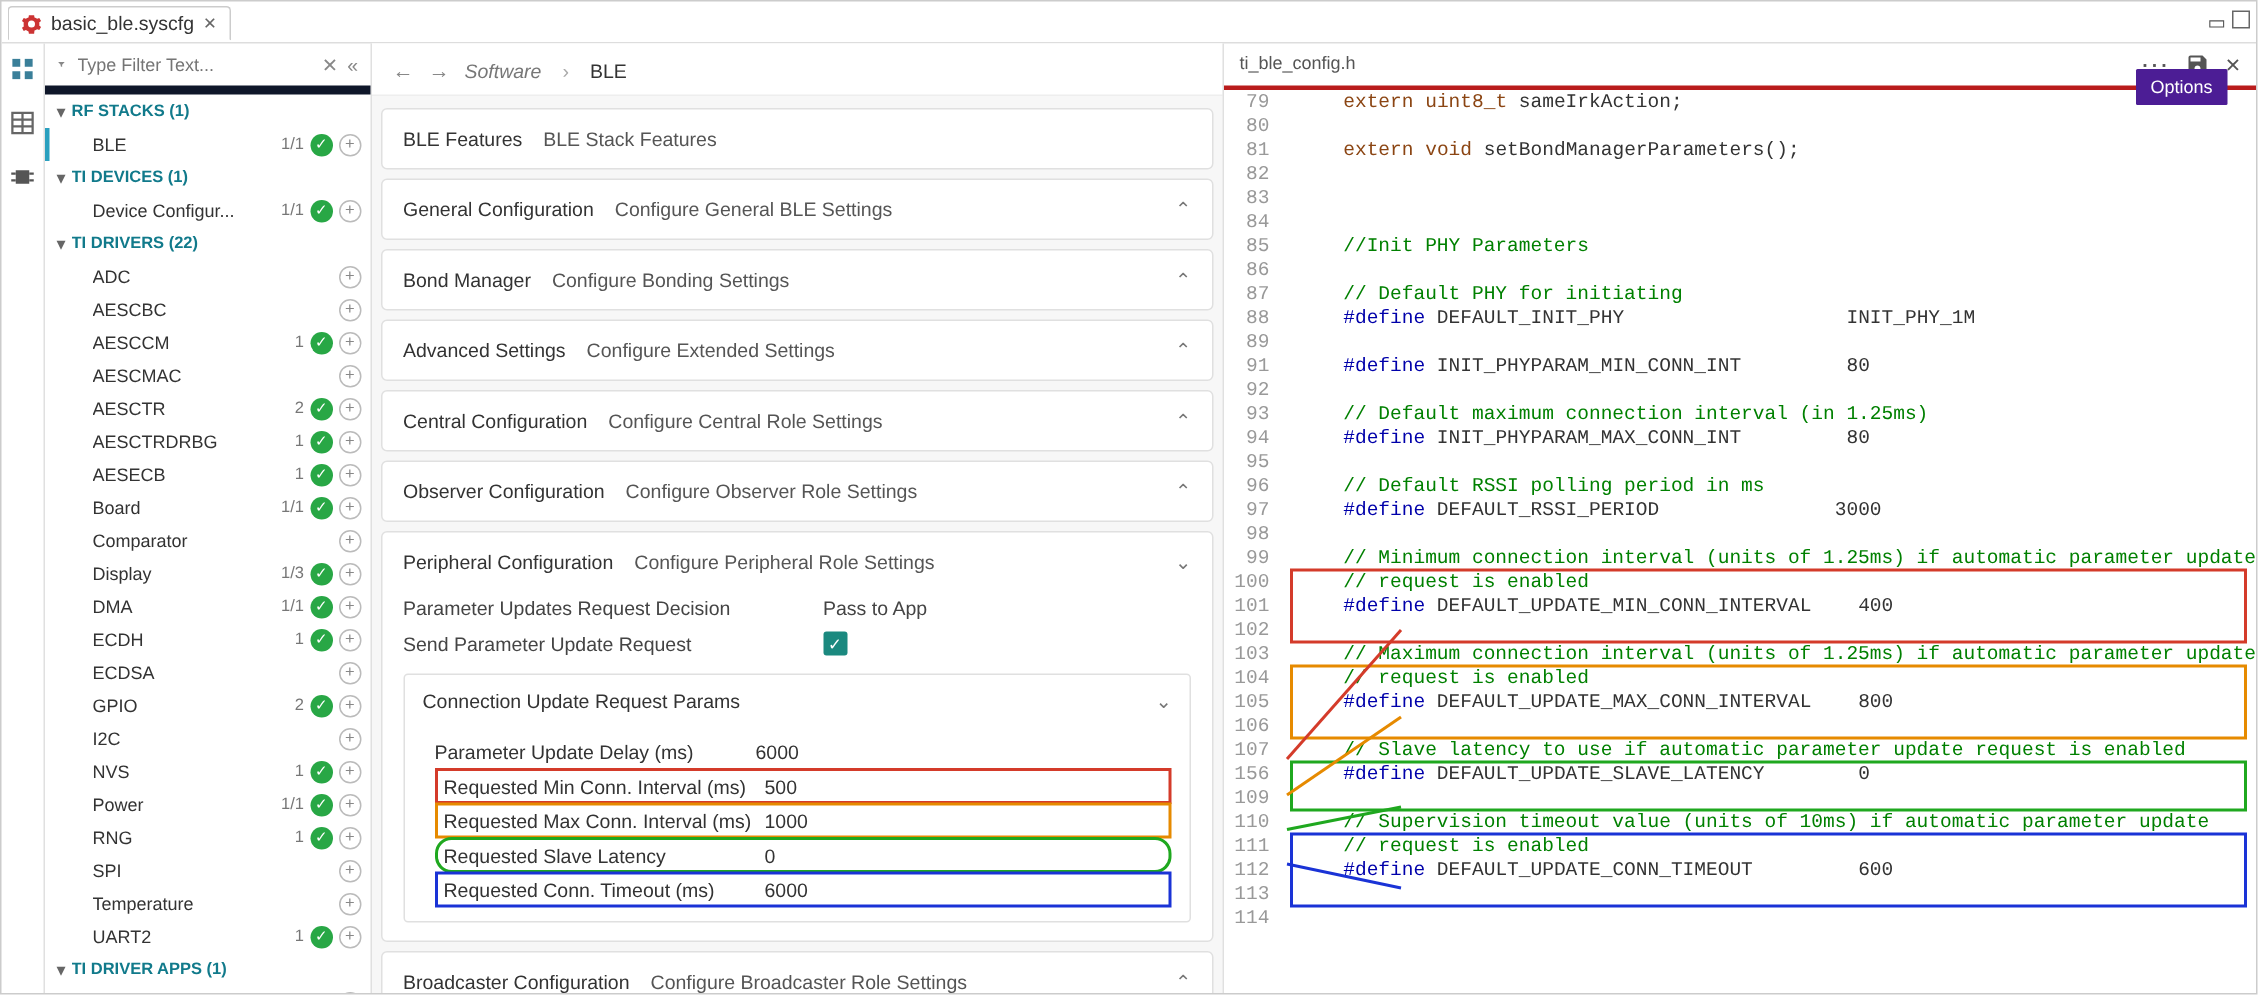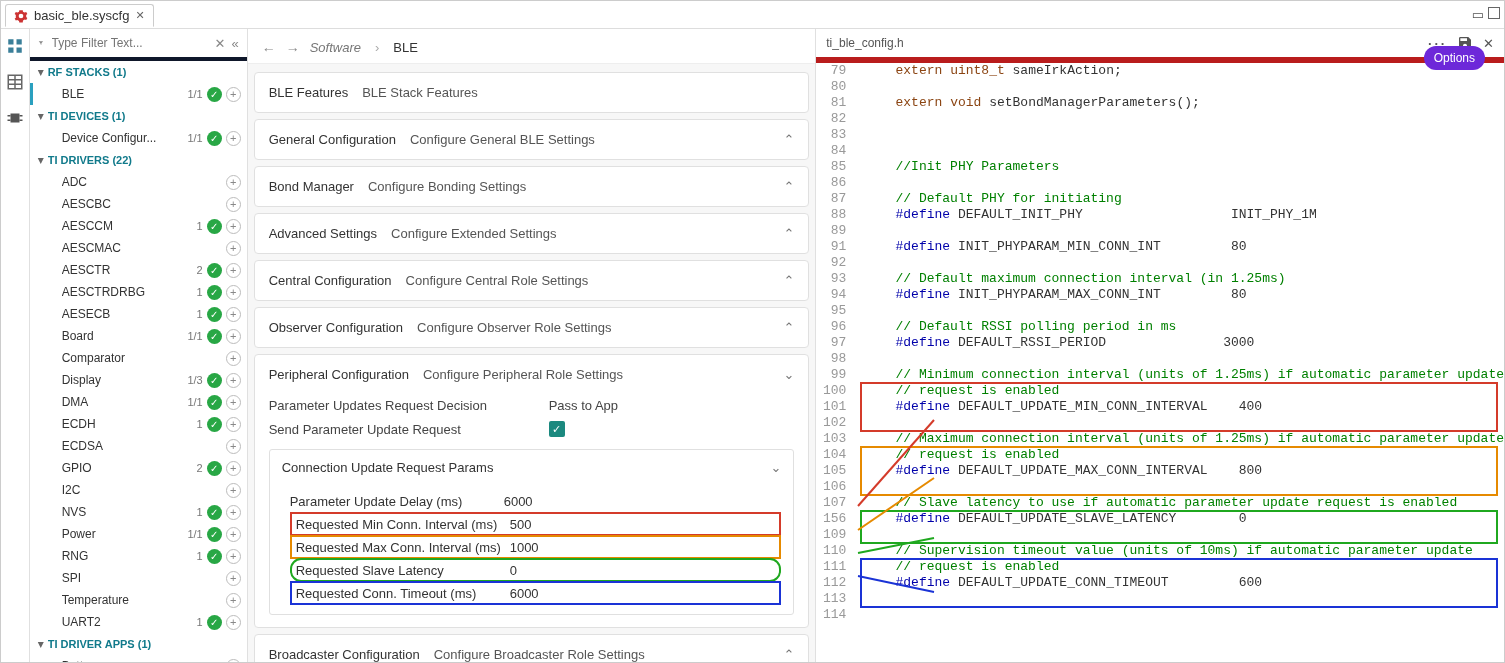--- a/index.html
+++ b/index.html
@@ -9,21 +9,21 @@
   .gear-red { width: 14px; height: 14px; }
   .tab-close { color: #666; font-size: 11px; }
   .window-btns { margin-left: auto; display: flex; gap: 6px; color: #555; }
   .square-icon { width: 12px; height: 12px; border: 1px solid #666; display:inline-block; }
 
   .main-area { display: flex; height: 635px; }
   .icon-rail { width: 32px; border-right: 1px solid #e0e0e0; display: flex; flex-direction: column; align-items: center; padding-top: 8px; gap: 18px; color: #555; }
   .icon-rail .ic { width:18px; height:18px; }
 
   .left-panel { width: 218px; border-right: 1px solid #e0e0e0; display: flex; flex-direction: column; }
-  .filter-row { display: flex; align-items: center; padding: 6px 8px; gap: 6px; border-bottom: 4px solid #0f172a; color: #888; justify-content: center; }
+  .filter-row { display: flex; align-items: center; padding: 6px 8px; gap: 6px; border-bottom: 6px solid #0f172a; color: #888; justify-content: center; }
   .filter-input { flex: 1; border: none; background: transparent; font-size: 12px; color: #999; outline: none; }
   .filter-x { color:#888; cursor:pointer;}
   .tree { flex: 1; overflow-y: auto; padding-bottom: 10px;}
   .tree-row { display: flex; align-items: center; padding: 2px 6px 2px 0; font-size: 12px; min-height: 22px; }
   .expand { width: 14px; text-align: center; color: #666; cursor: pointer; }
   .tree-label { flex: 1; white-space: nowrap; overflow: hidden; text-overflow: ellipsis; }
   .header-row .tree-label { color: #117a8b; font-weight: 600; font-size: 11px; }
   .count-txt { color: #777; font-size: 11px; margin-right: 4px; }
   .ok-circle { width: 15px; height: 15px; border-radius: 50%; background: #28a745; display: inline-flex; align-items: center; justify-content: center; color: #fff; font-size: 10px; margin-right: 4px;}
   .plus-circle { width: 15px; height: 15px; border-radius: 50%; border: 1px solid #bbb; color: #888; display: inline-flex; align-items: center; justify-content: center; font-size: 11px; }
@@ -51,24 +51,24 @@
   .sub-acc { border: 1px solid #e0e0e0; border-radius: 3px; margin-top: 8px;}
   .sub-acc-head { display: flex; align-items: center; padding: 10px 12px; cursor:pointer;}
   .sub-acc-head .acc-chev { margin-left:auto;}
   .sub-acc-body { padding: 4px 12px 10px 20px; }
   .param-row { display: flex; align-items: center; height: 24px; position:relative;}
   .param-row .p-label { width: 214px; }
   .param-row .p-val { flex:1; }
   .boxed { border: 2px solid transparent; margin: -1px 0; padding: 0 4px; }
 
   .right-panel { flex: 1; display: flex; flex-direction: column; border-left: 1px solid #e0e0e0; }
-  .code-head { display: flex; align-items: center; padding: 6px 10px; border-bottom: 6px solid #b91c1c; }
+  .code-head { display: flex; align-items: flex-start; padding: 6px 10px; border-bottom: 3px solid #b91c1c; }
   .code-fname { color: #555; font-size: 12px;}
   .code-actions { margin-left: auto; display: flex; gap: 10px; align-items: center; color: #555;}
-  .options-tooltip { position:absolute; right:20px; top:46px; background:#6d28d9; color:#fff; padding:5px 10px; border-radius:12px; font-size:12px;text-align:right;}
+  .options-tooltip { position:absolute; right:20px; top:46px; background:#4c1d95; color:#fff; padding:5px 10px; border-radius:1px; font-size:12px;text-align:right;}
   .code-body { flex:1; overflow:auto; font-family: Consolas, "Courier New", monospace; font-size: 13px; position:relative;}
   .code-line { display:flex; white-space: pre; height: 16px; line-height:16px;}
   .gutter { width: 40px; text-align: right; padding-right: 10px; color: #999; }
   .code-content { padding-left: 8px; }
   .c-comment { color: #008000; }
   .c-define { color: #0000aa; }
   .c-keyword { color: #8b4513; }
   .hl-box { position:absolute; border: 2px solid; pointer-events:none; }
   .svg-connectors { position:absolute; left:0; top:0; pointer-events:none; }
 </style>

